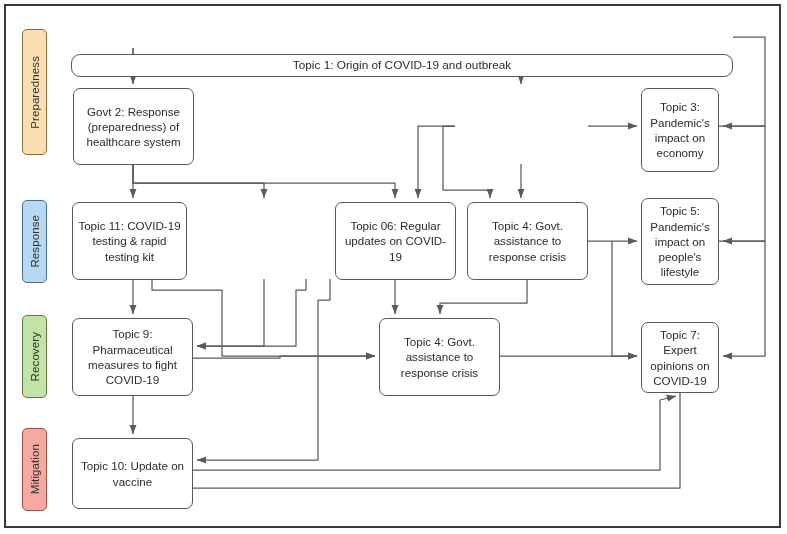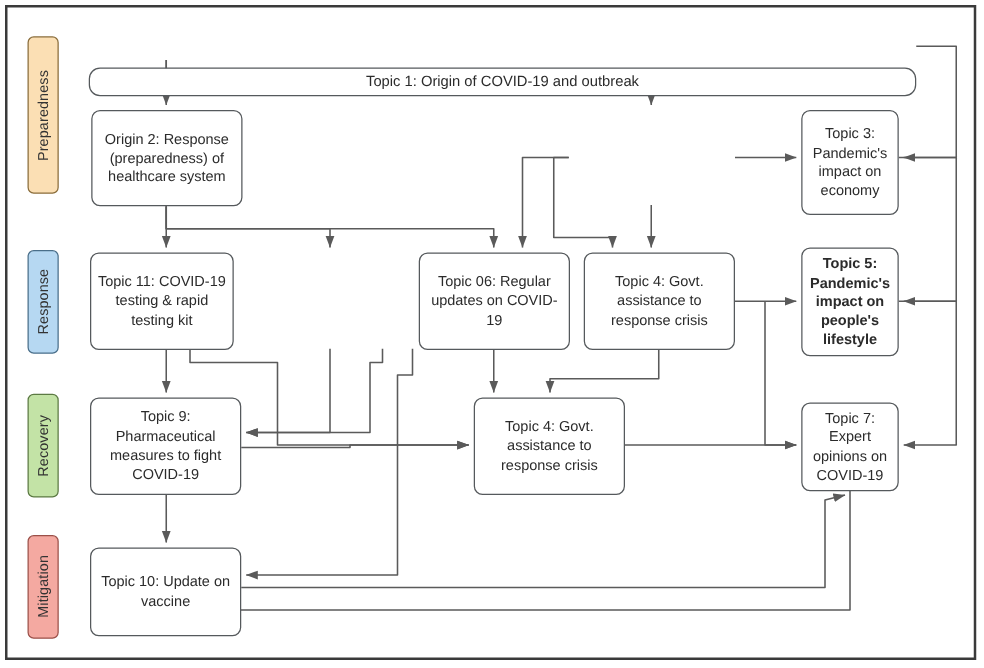--- a/index.html
+++ b/index.html
@@ -149,33 +149,33 @@
   </div>
   <div class="phase" style="left:22px; top:315px; width:25px; height:83px; background:#c3e3a6; border-color:#5c7a43;">
     <span>Recovery</span>
   </div>
   <div class="phase" style="left:22px; top:428px; width:25px; height:83px; background:#f4a9a1; border-color:#9b5049;">
     <span>Mitigation</span>
   </div>
 
   <div class="node wide" style="left:71px; top:26px; width:662px; height:23px;margin-top:28px;">Topic 1: Origin of COVID-19 and outbreak</div>
 
-  <div class="node" style="left:73px; top:88px; width:121px; height:77px;">Origin 2: Response (preparedness) of healthcare system</div>
+  <div class="node" style="left:73px; top:88px; width:121px; height:77px;">Govt 2: Response (preparedness) of healthcare system</div>
 
 
   <div class="node" style="left:641px; top:88px; width:78px; height:84px;">Topic 3: Pandemic's impact on economy</div>
 
   <div class="node" style="left:72px; top:202px; width:115px; height:78px;">Topic 11: COVID-19 testing &amp; rapid testing kit</div>
 
 
   <div class="node" style="left:335px; top:202px; width:121px; height:78px;">Topic 06: Regular updates on COVID-19</div>
 
   <div class="node" style="left:467px; top:202px; width:121px; height:78px;">Topic 4: Govt. assistance to response crisis</div>
 
-  <div class="node" style="left:641px; top:198px; width:78px; height:87px;font-weight:bold;">Topic 5: Pandemic's impact on people's lifestyle</div>
+  <div class="node" style="left:641px; top:198px; width:78px; height:87px;">Topic 5: Pandemic's impact on people's lifestyle</div>
 
   <div class="node" style="left:72px; top:318px; width:121px; height:78px;">Topic 9: Pharmaceutical measures to fight COVID-19</div>
 
   <div class="node" style="left:379px; top:318px; width:121px; height:78px;">Topic 4: Govt. assistance to response crisis</div>
 
   <div class="node" style="left:641px; top:322px; width:78px; height:71px;">Topic 7: Expert opinions on COVID-19</div>
 
   <div class="node" style="left:72px; top:438px; width:121px; height:71px;">Topic 10: Update on vaccine</div>
 
 </div>

